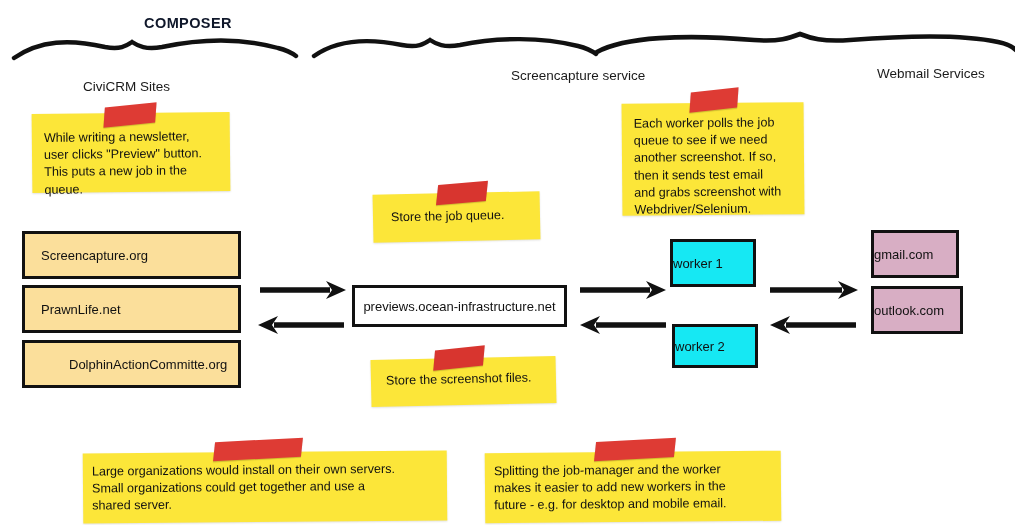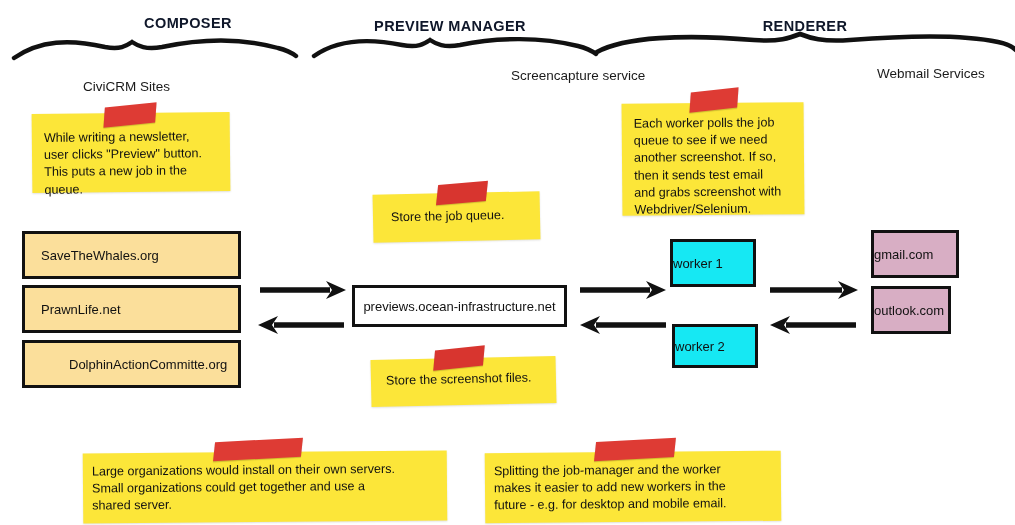--- a/index.html
+++ b/index.html
@@ -88,22 +88,20 @@
     position: absolute;
     pointer-events: none;
   }
 </style>
 </head>
 <body>
 
 <div class="canvas">
 
   <div class="section-title" style="left:88px; top:15px; width:200px;">COMPOSER</div>
-  <div class="section-title" style="left:350px; top:18px; width:200px;">PREVIEW MANAGER</div>
-  <div class="section-title" style="left:705px; top:18px; width:200px;">RENDERER</div>
 
   <svg class="wave-svg" style="left:10px; top:32px;" width="290" height="30" viewBox="0 0 290 30">
     <path d="M4,26 C30,8 60,7 95,15 C110,18 116,14 122,10 C128,14 136,18 152,15 C190,7 232,6 268,16 C276,18 282,21 286,24" fill="none" stroke="#111111" stroke-width="4.4" stroke-linecap="round"></path>
   </svg>
   <svg class="wave-svg" style="left:310px; top:31px;" width="290" height="30" viewBox="0 0 290 30">
     <path d="M4,25 C28,8 58,7 92,14 C108,17 114,13 120,9 C126,13 134,17 150,14 C188,6 232,6 268,15 C276,17 282,20 286,23" fill="none" stroke="#111111" stroke-width="4.4" stroke-linecap="round"></path>
   </svg>
   <svg class="wave-svg" style="left:594px; top:28px;" width="424" height="32" viewBox="0 0 424 32">
     <path d="M3,24 C30,9 90,6 160,12 C185,14 196,10 206,6 C216,10 228,14 256,12 C320,7 372,7 404,14 C414,16 419,19 422,22" fill="none" stroke="#111111" stroke-width="4.6" stroke-linecap="round"></path>
   </svg>
@@ -148,21 +146,21 @@
   <div class="tape" style="left:214px; top:440px; width:88px; height:19px; transform:rotate(-3deg) skewX(-9deg);"></div>
 
   <div class="sticky" style="left:485px; top:452px; width:296px; height:70px; transform:rotate(-0.5deg);">
     <span class="note-text" style="padding:10px 0 0 9px;">Splitting the job-manager and the worker
 makes it easier to add new workers in the
 future - e.g. for desktop and mobile email.</span>
   </div>
   <div class="tape" style="left:595px; top:440px; width:80px; height:19px; transform:rotate(-3deg) skewX(-9deg);"></div>
 
   <div class="box site" style="left:22px; top:231px; width:219px; height:48px;">
-    <span>SaveTheWhales.org</span>
+    <span>Screencapture.org</span>
   </div>
   <div class="box site" style="left:22px; top:285px; width:219px; height:48px;">
     <span>PrawnLife.net</span>
   </div>
   <div class="box site" style="left:22px; top:340px; width:219px; height:48px;padding-left:28px;">
     <span>DolphinActionCommitte.org</span>
   </div>
 
   <div class="box server" style="left:352px; top:285px; width:215px; height:42px;">
     <span>previews.ocean-infrastructure.net</span>
@@ -171,21 +169,21 @@
   <div class="box worker" style="left:670px; top:239px; width:86px; height:48px;">
     <span>worker 1</span>
   </div>
   <div class="box worker" style="left:672px; top:324px; width:86px; height:44px;">
     <span>worker 2</span>
   </div>
 
   <div class="box webmail" style="left:871px; top:230px; width:88px; height:48px;">
     <span>gmail.com</span>
   </div>
-  <div class="box webmail" style="left:871px; top:286px; width:80px; height:48px;">
+  <div class="box webmail" style="left:871px; top:286px; width:92px; height:48px;">
     <span>outlook.com</span>
   </div>
 
   <svg class="arrow" style="left:258px; top:279px;" width="90" height="22" viewBox="0 0 90 22">
     <path d="M2,11 L72,11" stroke="#111111" stroke-width="5.5" stroke-linecap="butt" fill="none"></path>
     <path d="M68,2 L88,11 L68,20 L74,11 Z" fill="#111111"></path>
   </svg>
   <svg class="arrow" style="left:256px; top:314px;" width="90" height="22" viewBox="0 0 90 22">
     <path d="M88,11 L18,11" stroke="#111111" stroke-width="5.5" stroke-linecap="butt" fill="none"></path>
     <path d="M22,2 L2,11 L22,20 L16,11 Z" fill="#111111"></path>

